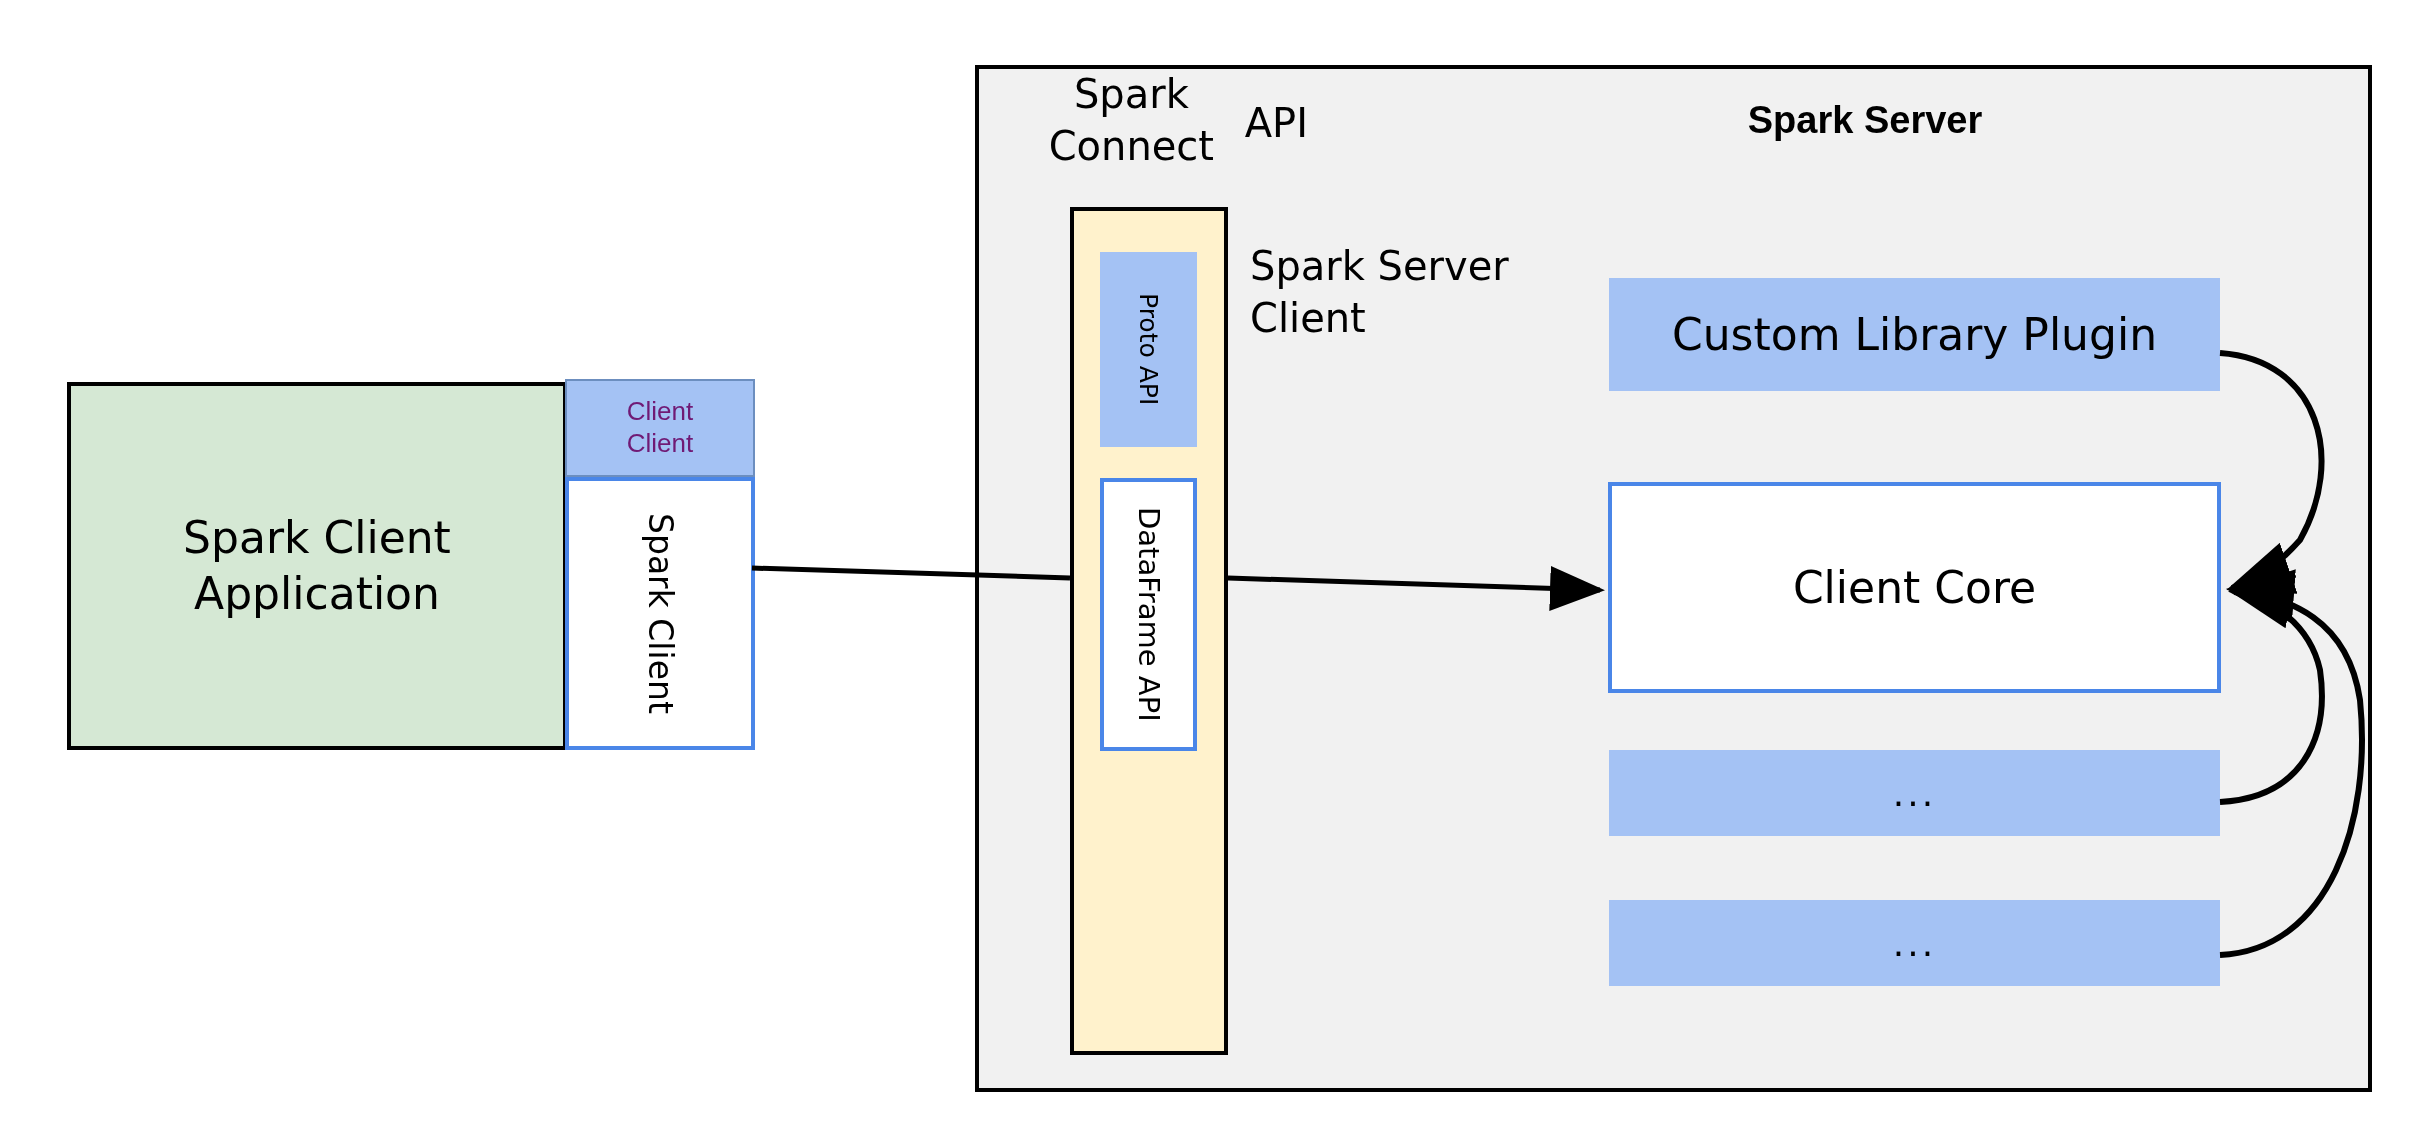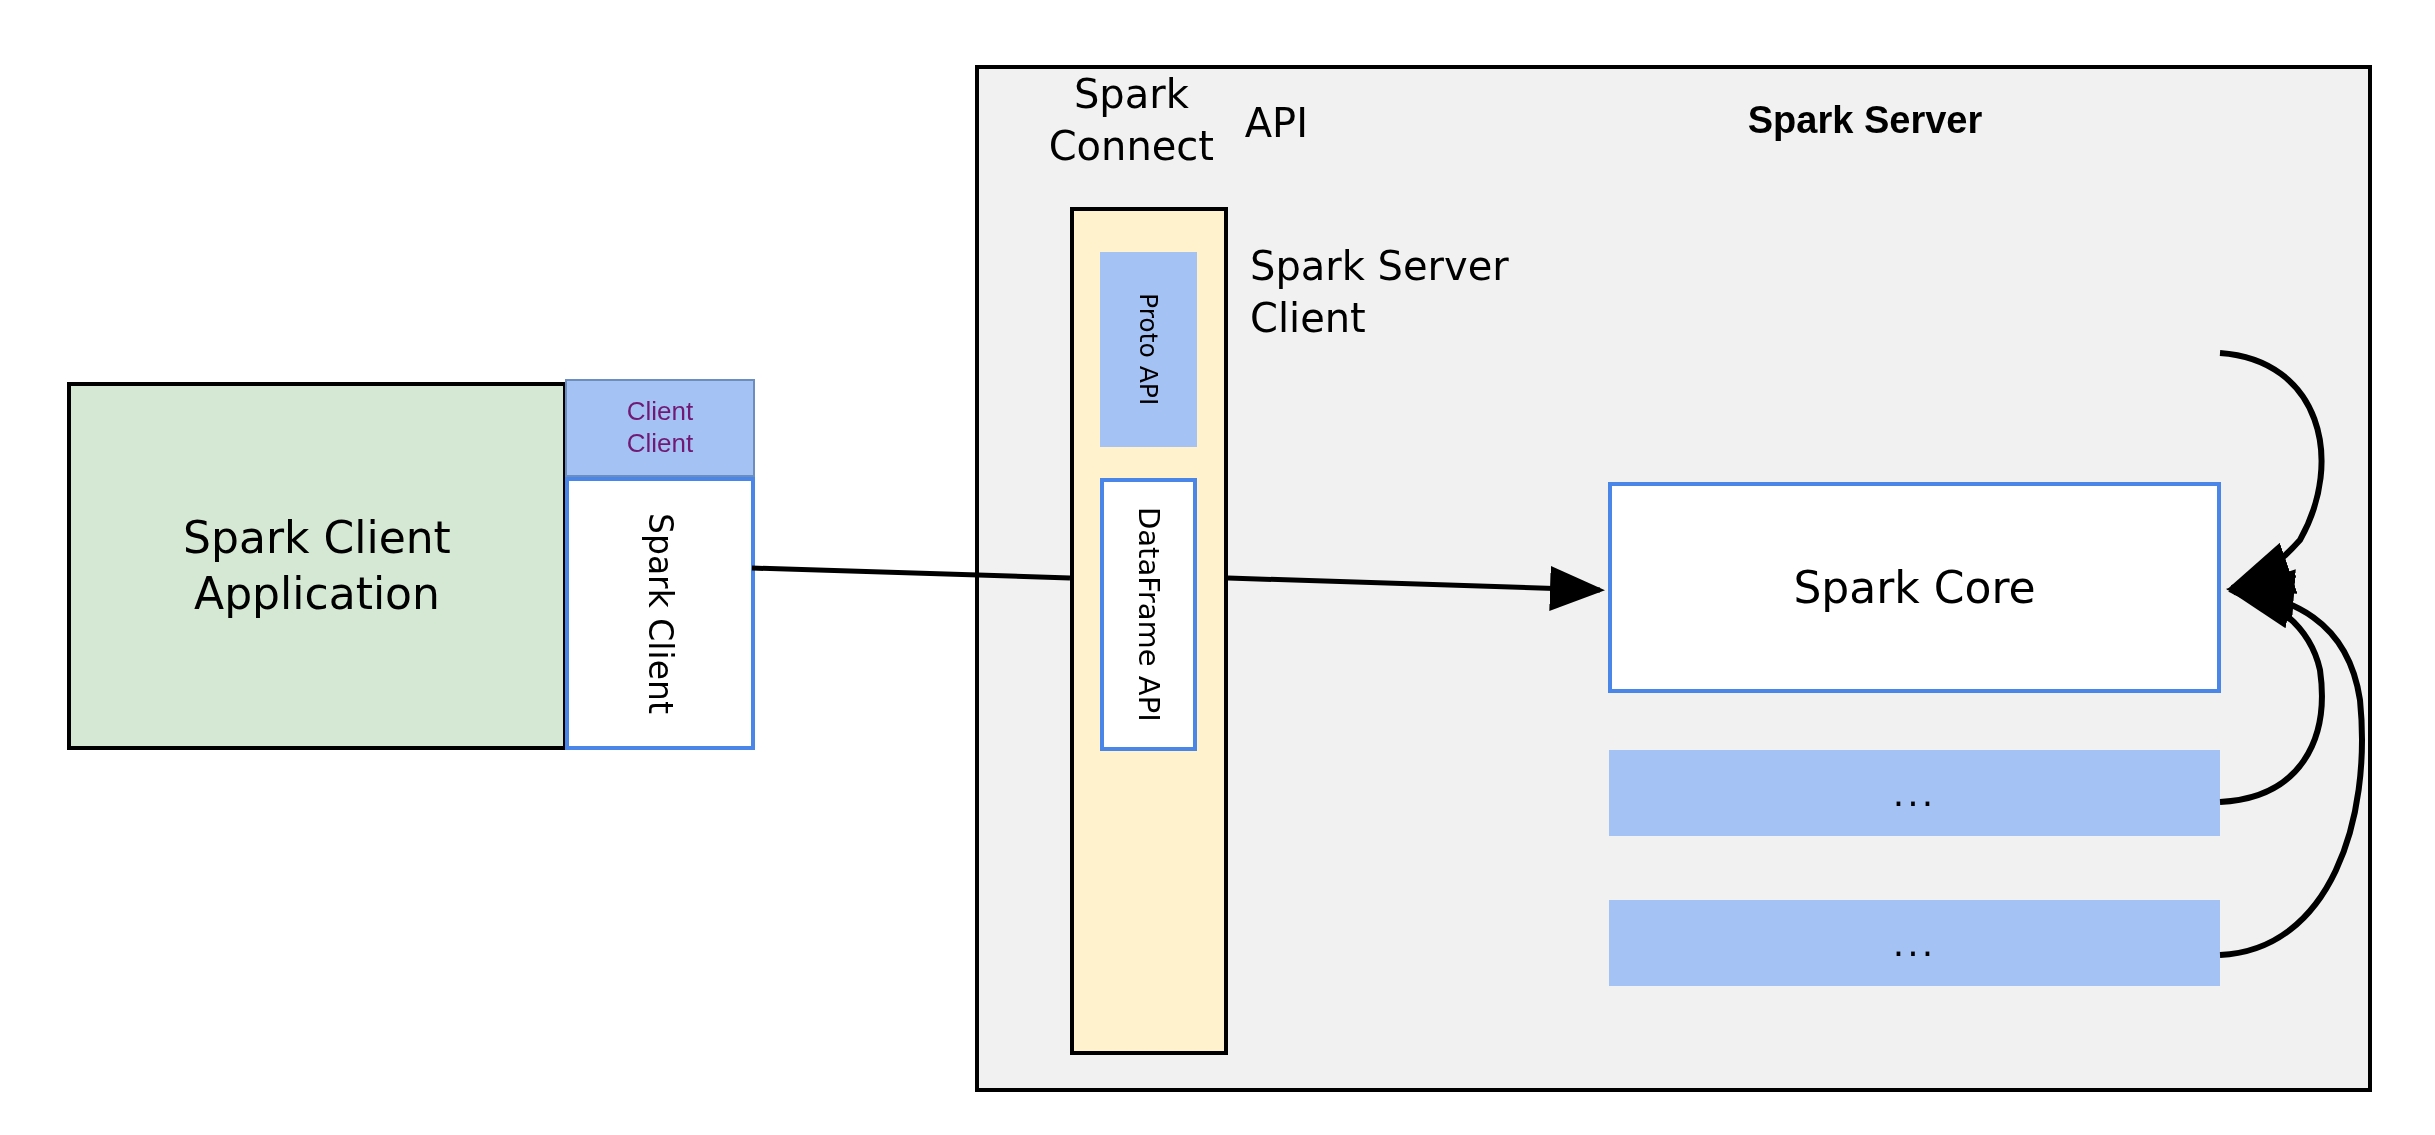--- a/index.html
+++ b/index.html
@@ -233,21 +233,22 @@
   <div class="box" id="connect-column"></div>
 
   <div class="box" id="proto-api">
     <span class="vtext">Proto API</span>
   </div>
 
   <div class="box" id="dataframe-api">
     <span class="vtext">DataFrame API</span>
   </div>
 
-  <div class="box" id="spark-core">Spark Core</div>
+  <div class="box" id="custom-library-plugin">Custom Library Plugin</div>
+  <div class="box" id="spark-core">Client Core</div>
   <div class="box" id="ellipsis-one">...</div>
   <div class="box" id="ellipsis-two">...</div>
 
   <div class="box" id="client-app">
     <div>
       <div>Spark Client</div>
       <div>Application</div>
     </div>
   </div>
 

